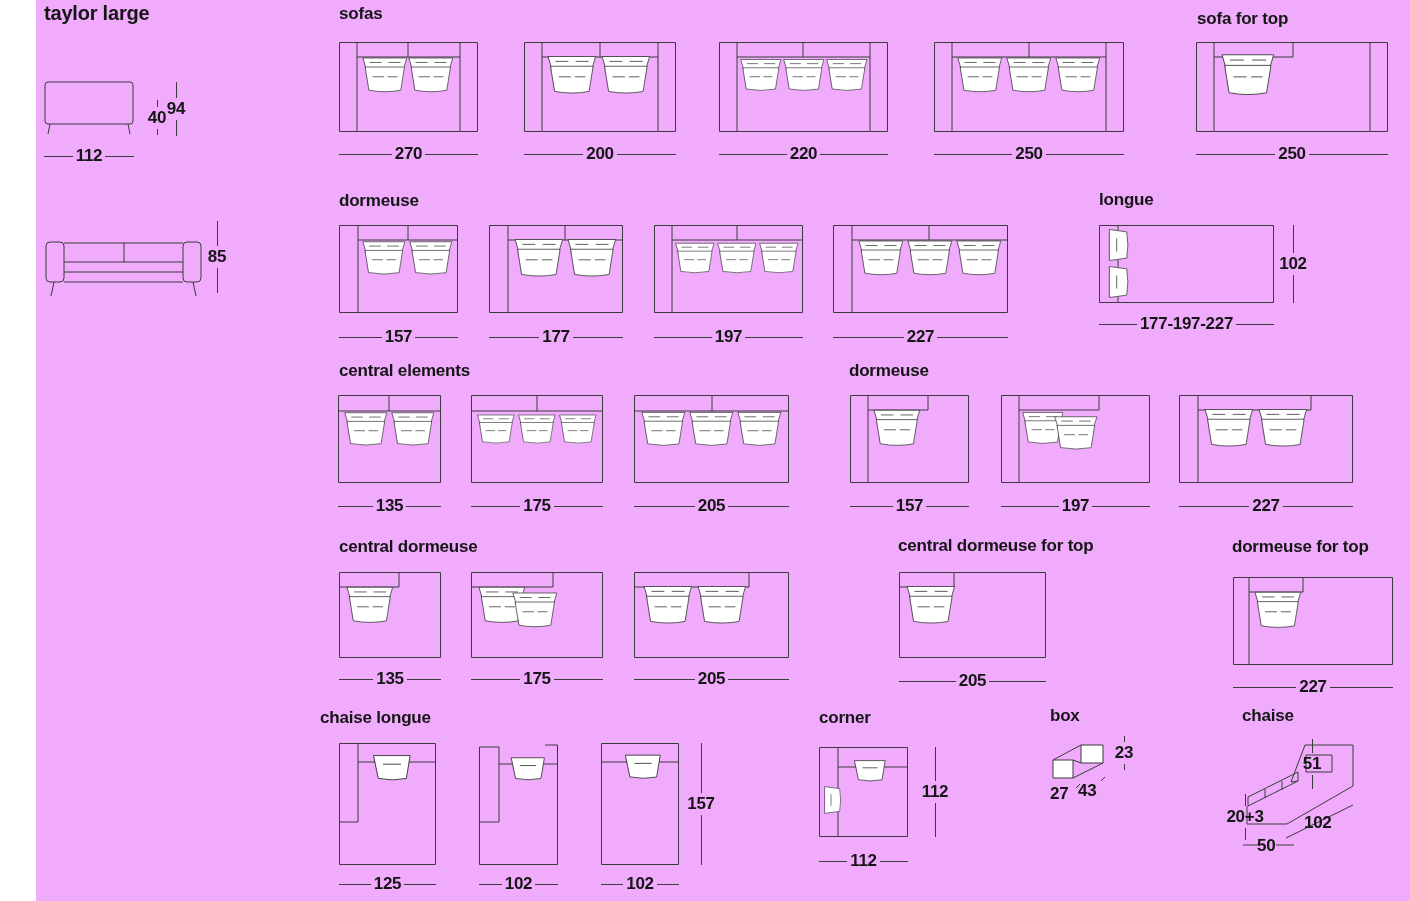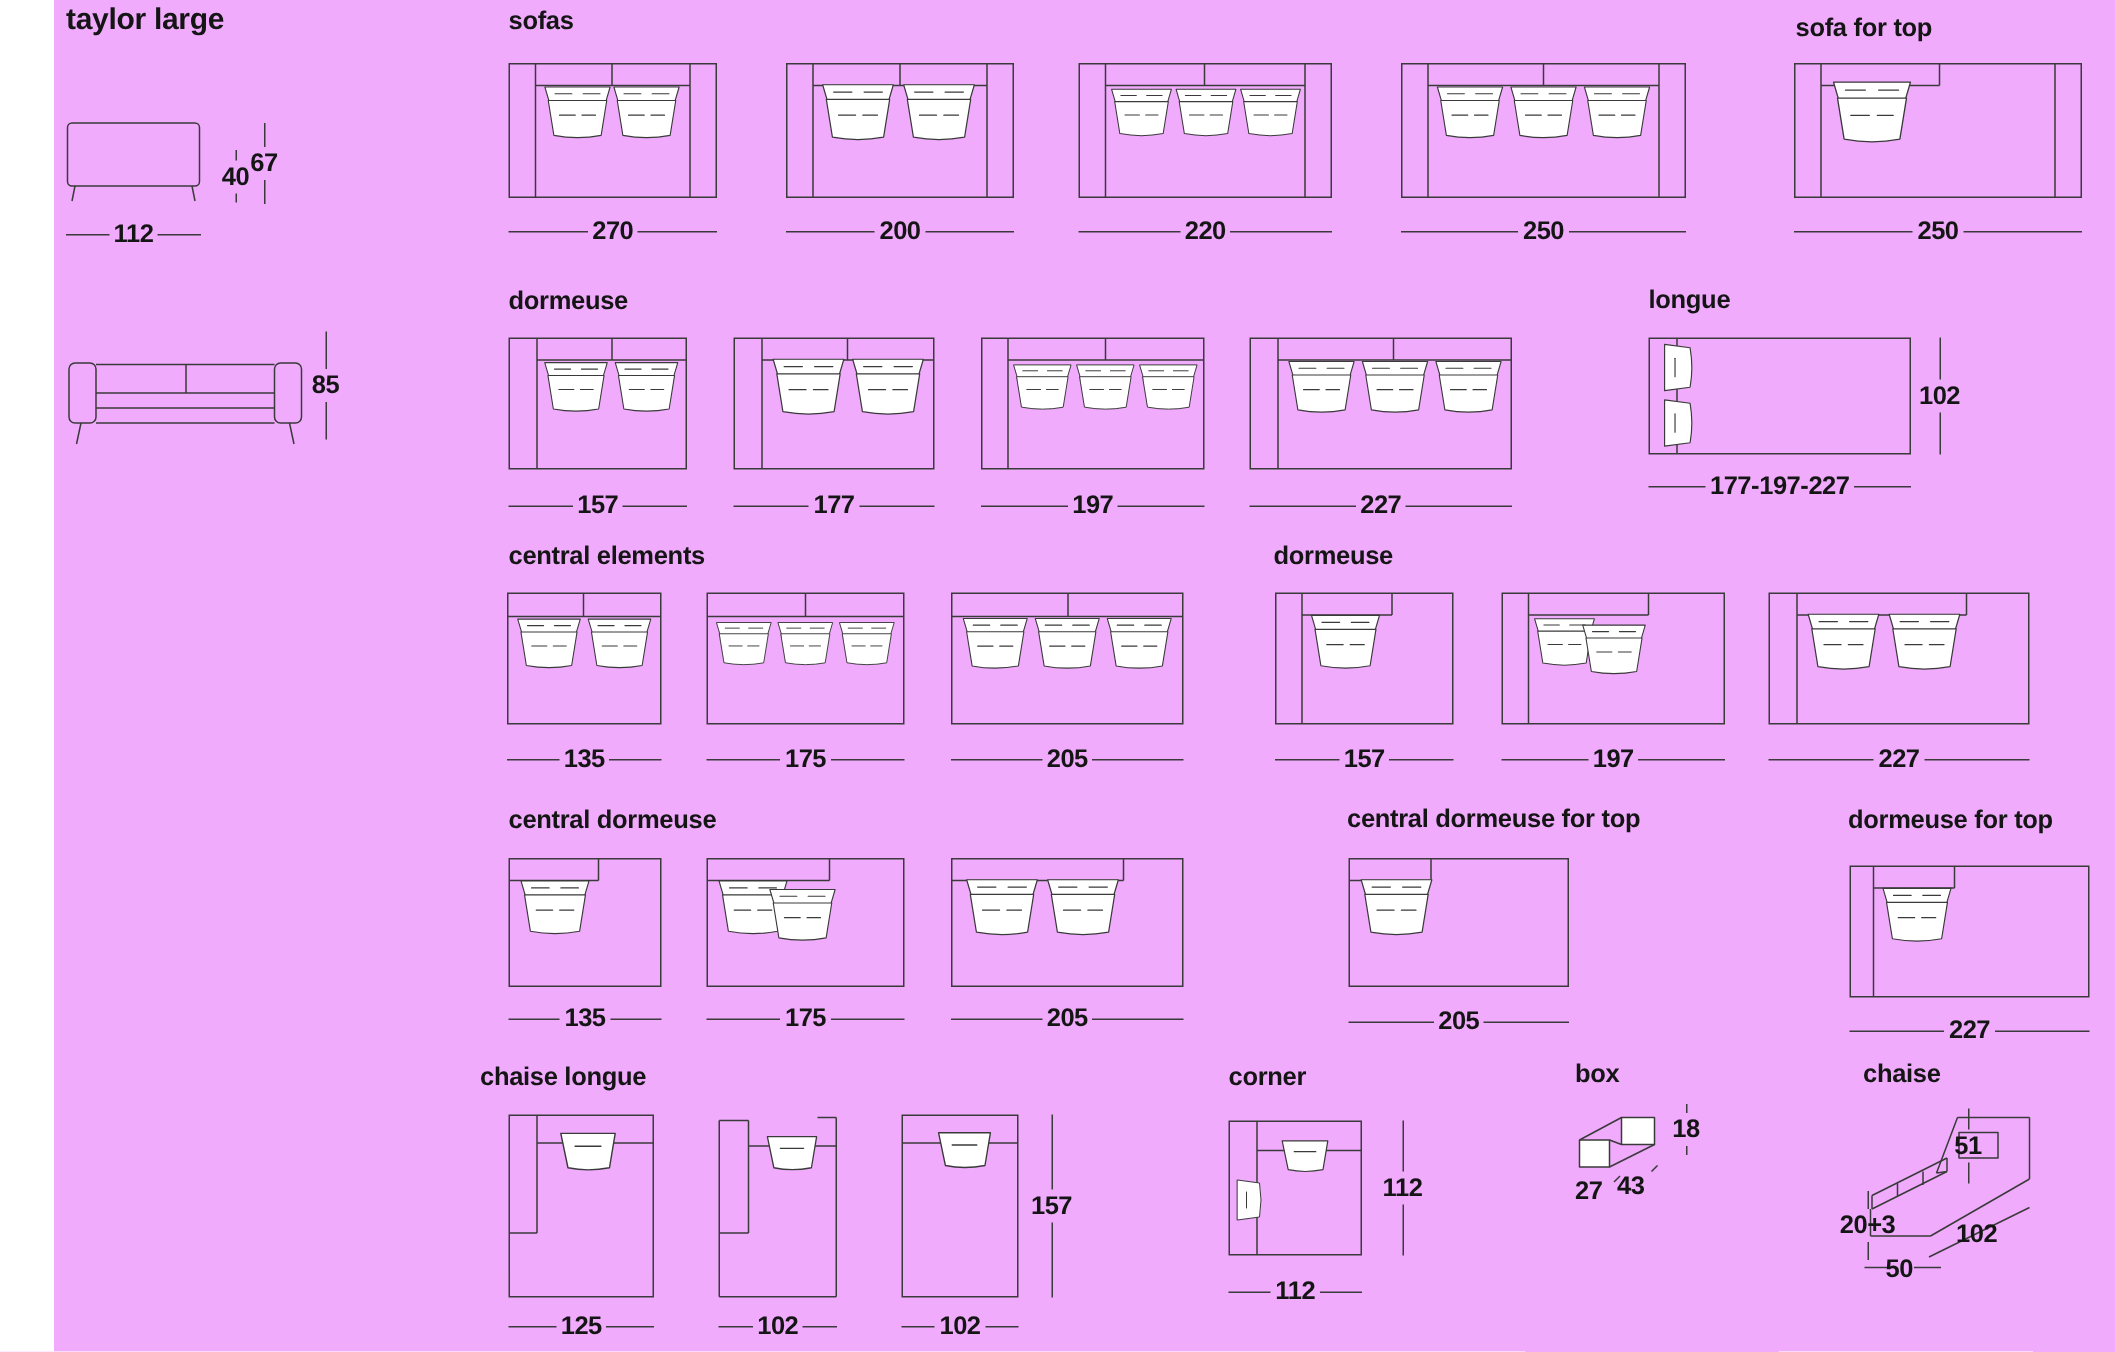--- a/index.html
+++ b/index.html
@@ -55,21 +55,21 @@
       <path d="M6,44 L4,54 M84,44 L86,54"></path>
     </g>
   </svg>
   <div class="hdim" style="left:8px;top:147px;width:90px;">
       <span>112</span>
     </div>
   <div class="vdim" style="left:109px;top:100px;height:35px;width:24px;">
       <span>40</span>
     </div>
   <div class="vdim" style="left:128px;top:82px;height:54px;width:24px;">
-      <span>67</span>
+      <span>94</span>
     </div>
 
   <svg class="mod" style="left:8px;top:240px;" width="165" height="58" viewBox="0 0 165 58">
     <g fill="none" stroke="#3a3a3a" stroke-width="1">
       <rect x="2" y="2" width="18" height="40" rx="4"></rect>
       <rect x="139" y="2" width="18" height="40" rx="4"></rect>
       <path d="M20,3 H139 M80,3 V22 M20,22 H139 M20,32 H139 M20,42 H139"></path>
       <path d="M10,42 L7,56 M149,42 L152,56"></path>
     </g>
   </svg>
@@ -404,21 +404,21 @@
   <div class="title" style="left:1014px;top:706px;">box</div>
   <svg class="mod" style="left:1008px;top:735px;" width="80" height="70" viewBox="0 0 80 70">
     <g fill="none" stroke="#3a3a3a" stroke-width="1" stroke-linejoin="round">
       <rect x="9" y="25" width="20" height="18" fill="#fff"></rect>
       <rect x="37" y="10" width="22" height="18" fill="#fff"></rect>
       <path d="M9,25 L37,10 M29,25 L37,28 M29,43 L59,28"></path>
       <path d="M32,53 L36,49 M57,46 L61,42"></path>
     </g>
   </svg>
   <div class="vdim" style="left:1076px;top:736px;height:34px;width:24px;">
-      <span>18</span>
+      <span>23</span>
     </div>
   <div class="lbl" style="left:1014px;top:784px;">27</div>
   <div class="lbl" style="left:1042px;top:781px;">43</div>
 
   <div class="title" style="left:1206px;top:706px;">chaise</div>
   <svg class="mod" style="left:1150px;top:735px;" width="200" height="120" viewBox="0 0 200 120">
     <g fill="none" stroke="#3a3a3a" stroke-width="1" stroke-linejoin="round">
       <path d="M62,62 L112,37 M62,71 L112,46 M62,62 V71 M79,54 L79,63 M96,46 L96,55"></path>
       <path d="M61,71 L61,89 M61,89 L101,89 M101,89 L167,51 M167,51 L167,10 M167,10 L119,10 M119,10 L105,47 M112,37 L112,46 M112,46 L105,47"></path>
       <path d="M120,20 L146,20 L146,37 L120,37 Z"></path>

